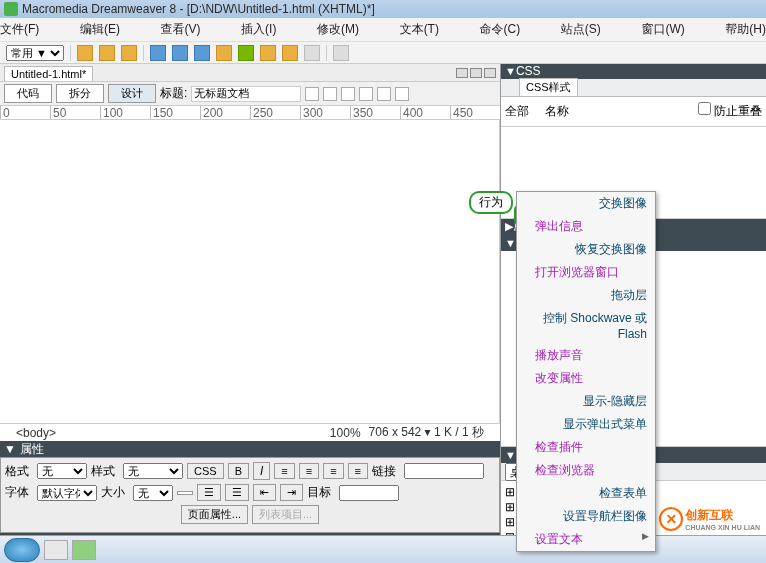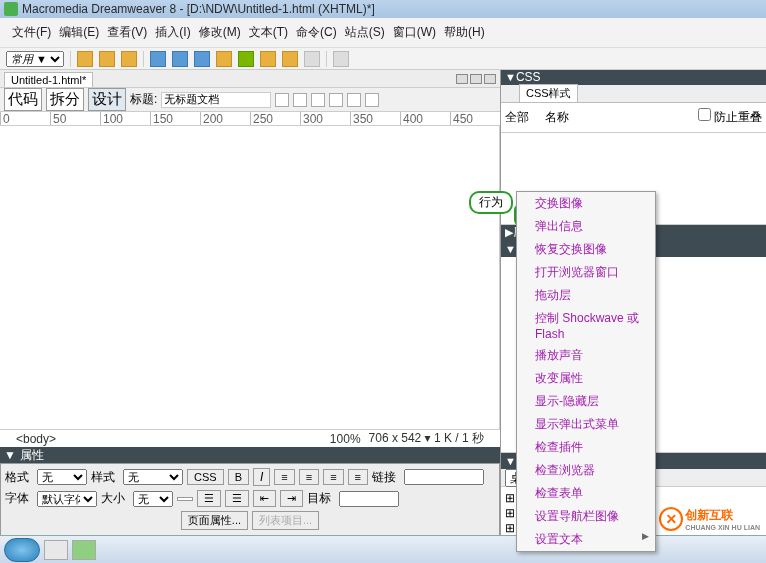--- a/index.html
+++ b/index.html
@@ -1,36 +1,36 @@
 <!DOCTYPE html>
 <html><head>
 <meta charset="utf-8">
 <style>
 * { box-sizing: border-box; margin: 0; padding: 0; font-family: "SimSun", Arial, sans-serif; font-size: 12px; }
 body { background: #fff; width: 766px; height: 563px; overflow: hidden; position: relative; }
 .titlebar { height: 18px; background: linear-gradient(#bcd3eb,#a8c5e3); display: flex; align-items: center; padding: 0 4px; color: #2b2b2b; }
 .titlebar .icon { width: 14px; height: 14px; background: #4caf50; border-radius: 2px; margin-right: 4px; }
-.menubar { height: 30px; background: #f3f3f3; display: flex; align-items: center; padding: 0 12px; gap: 8px; border-bottom: 1px solid #ddd; color: #222; }
+.menubar { height: 24px; background: #f3f3f3; display: flex; align-items: center; padding: 0 0; gap: 8px; border-bottom: 1px solid #ddd; color: #222; justify-content: space-between; }
 .menubar span { cursor: pointer; }
 .toolbar { height: 22px; background: #f3f3f3; border-bottom:1px solid #ccc; display:flex; align-items:center; padding:0 6px; gap:6px; }
-.toolbar select { font-size: 11px; height:16px;font-style:italic; }
+.toolbar select { font-size: 11px; height:16px; }
 .tbicon { width:16px; height:16px; background:#e8b040; border:1px solid #c89020; }
 .tbicon.blue { background:#5b9bd5; border-color:#3a7bb5; }
 .tbicon.green { background:#7ab800; border-color:#5a9800; }
 .tbicon.grey { background:#ddd; border-color:#bbb; }
 .sep { width:1px; height:16px; background:#ccc; }
 .main { display:flex; height: calc(100% - 78px); }
 .left { flex:1; display:flex; flex-direction:column; border-right:1px solid #999; }
 .right { width:300px; background:#eceef0; display:flex; flex-direction:column; }
 .tabbar { height:18px; background:#ededed; border-bottom:1px solid #ccc; display:flex; align-items:center; padding-left:4px; }
 .tab { background:#fff; border:1px solid #bbb; border-bottom:none; padding:1px 6px; position:relative; top:1px; font-size:11px; }
 .tab-close { margin-left:auto; display:flex; gap:2px; padding-right:4px; }
 .tab-close .wi { width:12px; height:10px; border:1px solid #888; background:#ddd; }
 .docbar { height:24px; background:#f0f0f0; border-bottom:1px solid #ccc; display:flex; align-items:center; padding:0 4px; gap:4px; }
-.mode-btn { border:1px solid #999; padding:1px 3px; background:#fff; font-size:15px;font-family:Liberation Serif, serif; }
+.mode-btn { border:1px solid #999; padding:1px 12px; background:#fff; font-size:11px;font-family:Liberation Serif, serif; }
 .mode-btn.active { background:#e0e8f0; }
 .docbar .titlein { border:1px solid #ccc; height:16px; width:110px; padding:0 2px; font-size:11px; }
 .docbar .smico { width:14px; height:14px; border:1px solid #aaa; background:#fff; }
 .ruler { height:14px; background:#fff; border-bottom:1px solid #ccc; font-size:9px; color:#666; display:flex; overflow:hidden; }
 .ruler div { border-left:1px solid #bbb; width:50px; padding-left:2px; }
 .canvas { flex:1; background:#fff; position:relative; border-right:1px solid #ccc; }
 .statusbar { height:18px; background:#fff; border-top:1px solid #ccc; display:flex; align-items:center; padding:0 16px; font-size:11px; color:#333; }
 .statusbar .right-info { margin-left:auto; }
 .panel-hdr { background:#3E4B52; color:#fff; height:16px; display:flex; align-items:center; padding:0 4px; font-size:11px; }
 .panel-hdr .arrow { margin-right:4px; }
@@ -39,21 +39,21 @@
 .props-row select, .props-row input { height:16px; font-size:11px; }
 .props-row .lbl { width:28px; }
 .props-btn { border:1px solid #999; padding:1px 6px; background:#ededed; font-size:11px; }
 .righttop { background:#3E4B52; color:#fff; height:16px; padding:0 4px; font-size:11px; display:flex; align-items:center; }
 .csstab { background:#eceef0; height:18px; border-bottom:1px solid #bbb; display:flex; align-items:center;padding-left:18px; }
 .csstab .t { background:#fff; border:1px solid #bbb; border-bottom:none; padding:1px 6px; font-size:11px; }
 .csslist { height:32px; background:#fff; border-bottom:1px solid #ccc; display:flex; align-items:center; padding:0 4px; font-size:11px; }
 .csslist .col { width:40px; }
 .context-menu { position:absolute; left:516px; top:191px; width:140px; background:#f6f6f6; border:1px solid #9a9a9a; box-shadow:2px 2px 4px rgba(0,0,0,.3); z-index:100; }
 .context-menu .mi { padding:3px 8px 3px 18px; font-size:12px; color:#a21caf; position:relative; }
-.context-menu .mi.disabled { color:#a21caf; }
+.context-menu .mi.disabled { color:#0c4a6e;text-align:right; }
 .context-menu .mi.sub::after { content:"▶"; position:absolute; right:6px; font-size:9px; color:#666; }
 .highlight-box { position:absolute; border:3px solid #2a9d2a; border-radius:6px; pointer-events:none; }
 .panel-sp { background:#3E4B52; color:#fff; height:16px; padding:0 4px; font-size:11px; display:flex; align-items:center; }
 .filespanel { background:#fff; flex:1; display:flex; flex-direction:column; }
 .filebar { height:18px; background:#eceef0; border-bottom:1px solid #ccc; display:flex; align-items:center; padding:0 4px; gap:4px; }
 .filetree { padding:4px; font-size:11px; }
 .filetree div { line-height:15px; }
 .taskbar { position:absolute; bottom:0; left:0; right:0; height:28px; background:linear-gradient(#e8eff7,#c9d8ea); border-top:1px solid #8aa; display:flex; align-items:center; padding:0 4px; gap:4px; }
 .start-orb { width:36px; height:24px; background:radial-gradient(#7fc5f0,#2a7fb8); border-radius:12px; border:1px solid #2a6f9f; }
 .task-btn { width:24px; height:20px; border:1px solid #aaa; background:#e8e8e8; }

